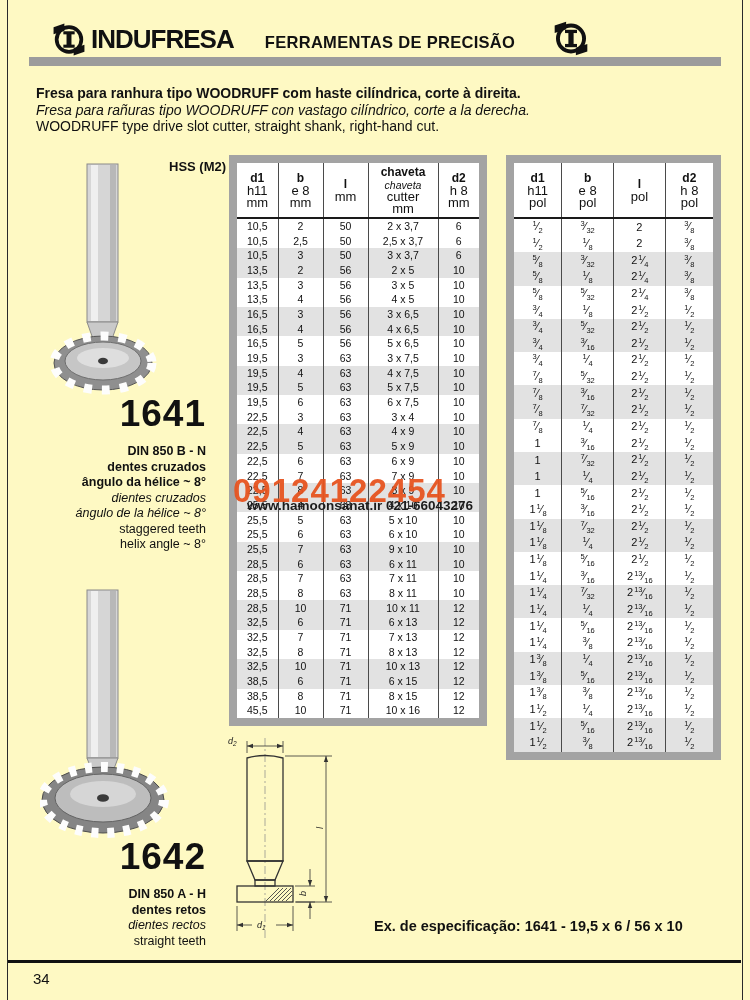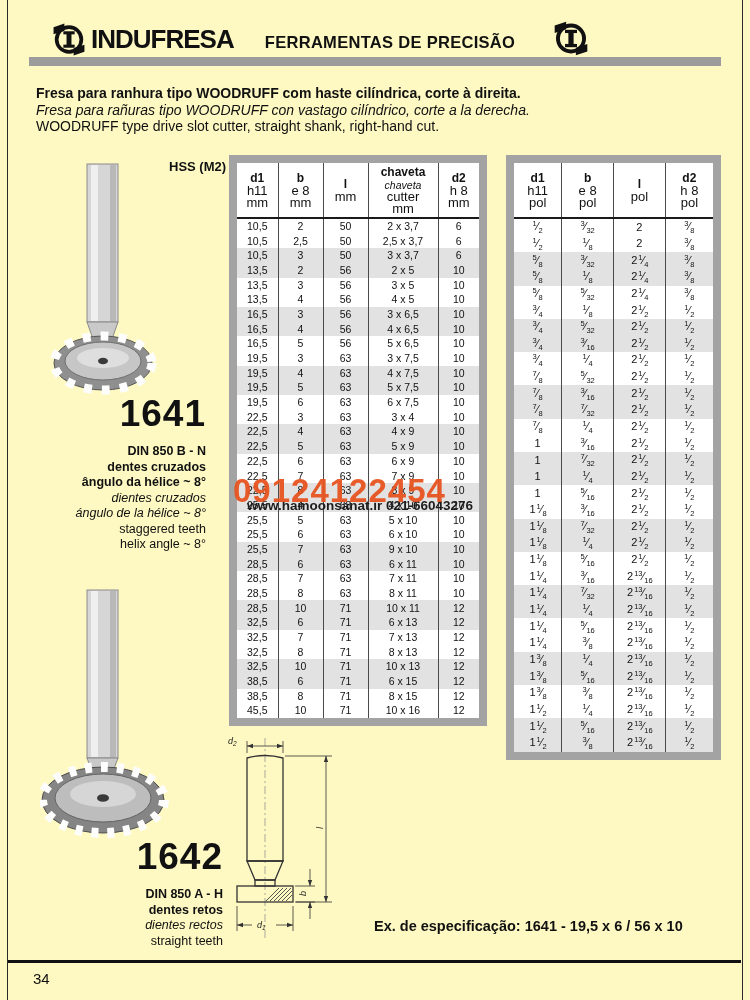--- a/index.html
+++ b/index.html
@@ -41,21 +41,21 @@
   #inch-table td{height:16.65px;font-size:11px;line-height:1;}
   tr.shade{background:#e2e2e2;}
   .fr{white-space:nowrap;}
   .fr sup{font-size:7.5px;vertical-align:4px;}
   .fr sub{font-size:7.5px;vertical-align:-2.5px;}
   .wh{margin:0 1px;}
 
   
   .pblock{position:absolute;width:175px;text-align:right;}
   #p1641{left:31px;top:393px;}
-  #p1642{left:48px;top:836px;}
+  #p1642{left:31px;top:836px;}
   .pcode{font-size:37px;font-weight:bold;letter-spacing:1px;margin-bottom:9px;}
   .pline{font-size:12.5px;line-height:15.5px;}
   .pline.b{font-weight:bold}.pline.i{font-style:italic}
 
   .cutter{position:absolute;}
   #cutter1{left:50px;top:162px;}
   #cutter2{left:40px;top:588px;}
 
   
   .wm-phone{position:absolute;left:233px;top:472px;font-size:33px;font-weight:bold;

